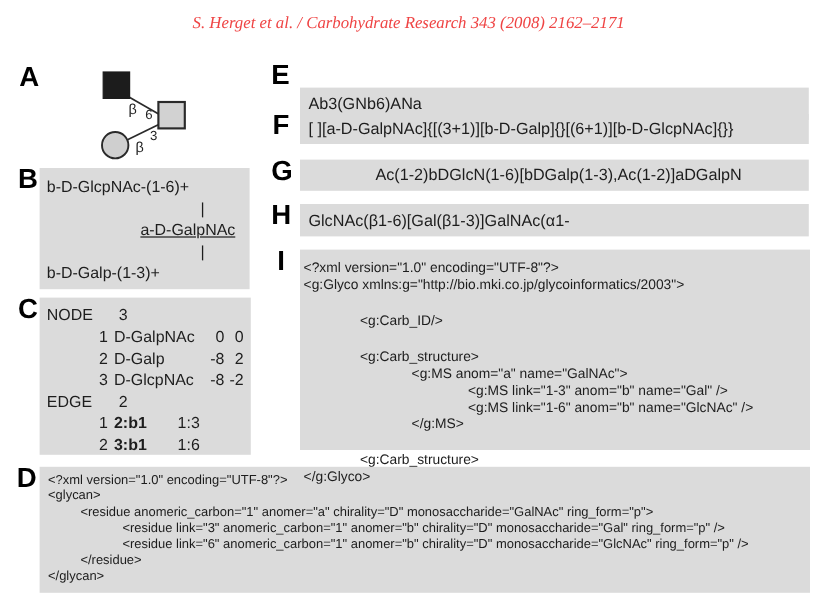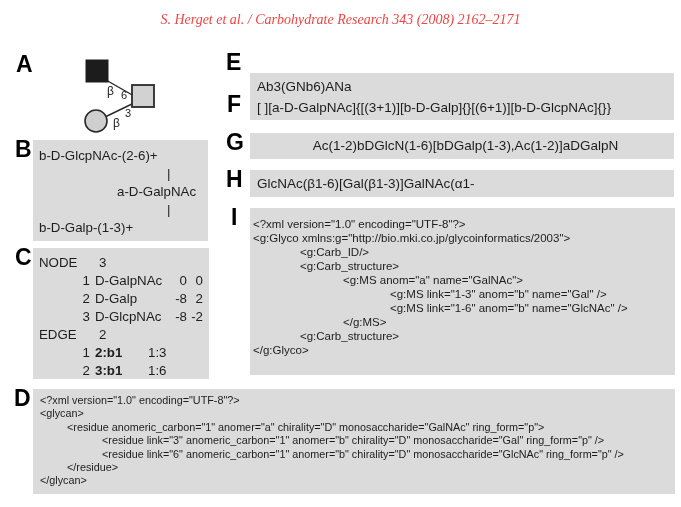--- a/index.html
+++ b/index.html
@@ -33,21 +33,21 @@
   .graybox {
     position: absolute;
     background: #dbdbdb;
   }
   
   .diagram { position: absolute; left: 58px; top: 55px; }
   
   .box-b { left: 33px; top: 140px; width: 175px; height: 101px; padding: 7px 0 0 6px; font-size: 13.3px; }
   .box-b div { line-height: 18px; white-space: nowrap; }
   .bl1, .bl3 { margin-left: 128px; }
-  .bl2 { margin-left: 78px; }
+  .bl2 { margin-left: 78px; text-decoration: underline; }
   .bl4 { }
   
   .box-c { left: 33px; top: 248px; width: 176px; height: 131px; padding: 6px 0 0 6px; font-size: 13.3px; }
   .box-c .c-line { line-height: 18px; white-space: nowrap; }
   .c-kw { display: inline-block; width: 60px; }
   .c-idx { display: inline-block; width: 51px; text-align: right; }
   .c-name { display: inline-block; width: 77px; margin-left: 5px; }
   .c-x { display: inline-block; width: 15px; text-align: right; }
   .c-y { display: inline-block; width: 16px; text-align: right; }
   .c-parent { display: inline-block; width: 53px; margin-left: 5px; font-weight: bold; }
@@ -58,21 +58,21 @@
   .d2 { margin-left: 62px; }
   
   .bar { position: absolute; left: 250px; width: 424px; background: #dbdbdb; font-size: 13.5px; padding-left: 7px; white-space: nowrap; }
   .bar-e { top: 53px;  height: 27px; line-height: 27px; margin-top: 20px; }
   .bar-f { top: 95px;  height: 25px; line-height: 25px; }
   .bar-g { top: 133px; height: 26px; line-height: 26px; text-align: center; }
   .bar-h { top: 170px; height: 27px; line-height: 27px; }
   
   .box-i { left: 250px; top: 208px; width: 425px; height: 167px; padding: 9px 0 0 3px; font-size: 11.5px; }
   .box-i div { line-height: 14px; white-space: nowrap; }
-  .i1 { margin-left: 47px; }
+  .i1 { margin-left: 47px; margin-top: 16px; }
   .i2 { margin-left: 90px; }
   .i3 { margin-left: 137px; }
   .svg-label { font-family: "Liberation Sans", "DejaVu Sans", sans-serif; fill: #222; }
 </style>
 </head>
 <body>
 
 <div class="page">
 
   <div class="header">S. Herget et al. / Carbohydrate Research 343 (2008) 2162–2171</div>
@@ -85,21 +85,21 @@
     <rect x="74" y="30" width="22" height="22" fill="#d2d2d2" stroke="#2a2a2a" stroke-width="1.8"></rect>
     <circle cx="38" cy="66" r="11" fill="#cfcfcf" stroke="#2a2a2a" stroke-width="1.6"></circle>
     <text class="svg-label" x="49" y="40" font-size="12">β</text>
     <text class="svg-label" x="63" y="44" font-size="11">6</text>
     <text class="svg-label" x="55" y="72" font-size="12">β</text>
     <text class="svg-label" x="67" y="62" font-size="11">3</text>
   </svg>
 
   <span class="plabel" style="left:15px; top:138px;">B</span>
   <div class="graybox box-b">
-    <div class="bl0">b-D-GlcpNAc-(2-6)+</div>
+    <div class="bl0">b-D-GlcpNAc-(1-6)+</div>
     <div class="bl1">|</div>
     <div class="bl2">a-D-GalpNAc</div>
     <div class="bl3">|</div>
     <div class="bl4">b-D-Galp-(1-3)+</div>
   </div>
 
   <span class="plabel" style="left:15px; top:246px;">C</span>
   <div class="graybox box-c">
     <div class="c-line"><span class="c-kw">NODE</span><span>3</span></div>
     <div class="c-line"><span class="c-idx">1</span><span class="c-name">D-GalpNAc</span><span class="c-x">0</span><span class="c-y">0</span></div>

